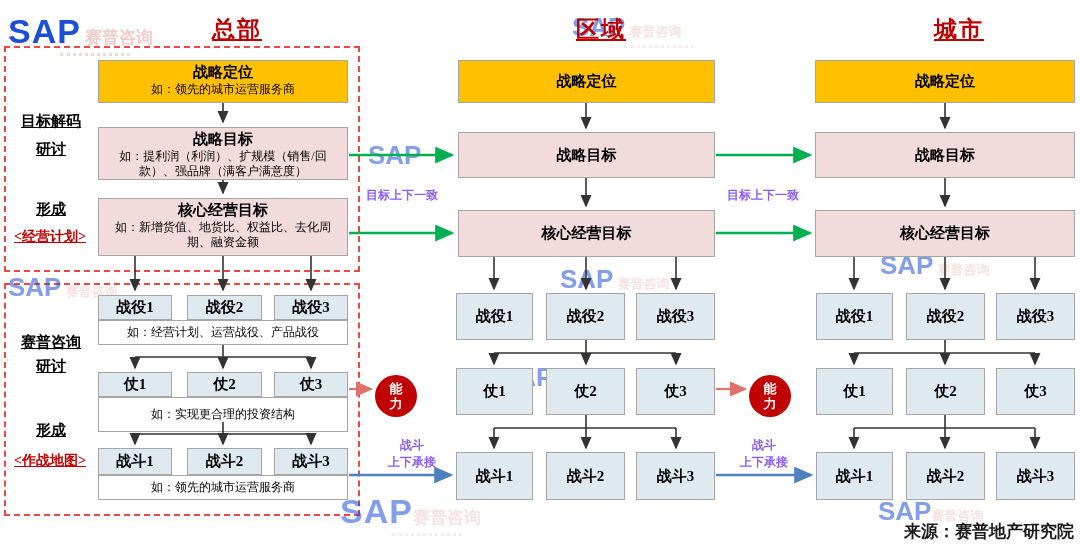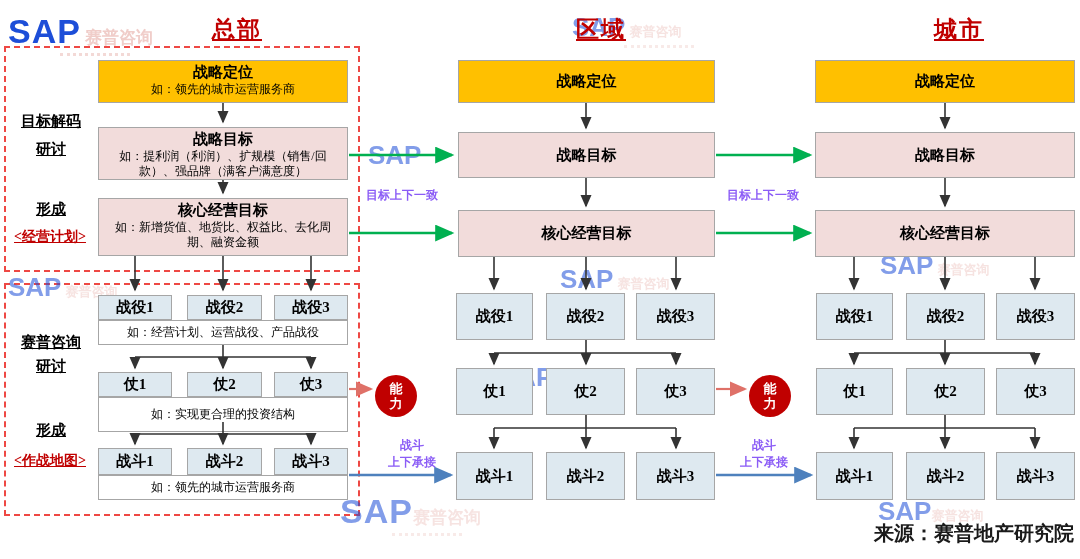--- a/index.html
+++ b/index.html
@@ -40,21 +40,21 @@
                 text-decoration:underline; text-align:center; }
   .side-label.red { color:#c00000; font-size:14px; }
   
   .link-label { position:absolute; z-index:4; color:#8b5cf6; font-weight:bold; font-size:12px; text-align:center; line-height:17px; }
   
   .cap-circle { position:absolute; z-index:5; width:42px; height:42px; border-radius:50%;
                 background:#c00000; display:flex; align-items:center; justify-content:center; }
   .cap-circle span { display:block; width:16px; color:#fff; font-size:13px; font-weight:bold;
                      line-height:15px; word-break:break-all; text-align:center; }
   
-  .source { position:absolute; z-index:4; font-size:20px; color:#1a1a1a; font-weight:bold; }
+  .source { position:absolute; z-index:4; font-size:17px; color:#1a1a1a; font-weight:bold; }
   svg.wires { position:absolute; left:0; top:0; z-index:3; pointer-events:none; }
 </style>
 </head>
 <body>
 
 <div id="stage">
 
   <div class="wm big" style="left:8px; top:12px;">
     <span class="sap">SAP</span>
     <span class="brand">赛普咨询</span><span class="sub"></span>

